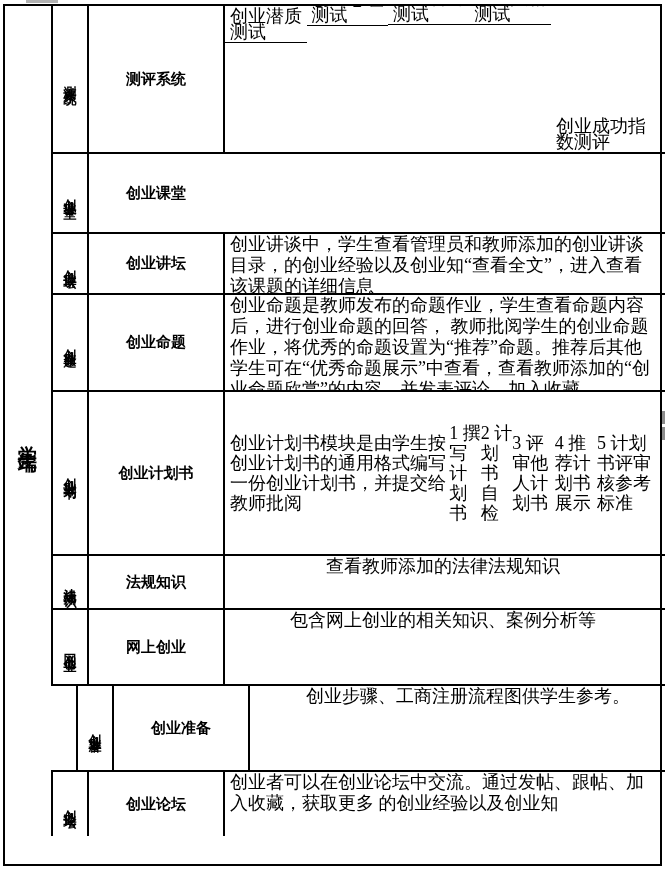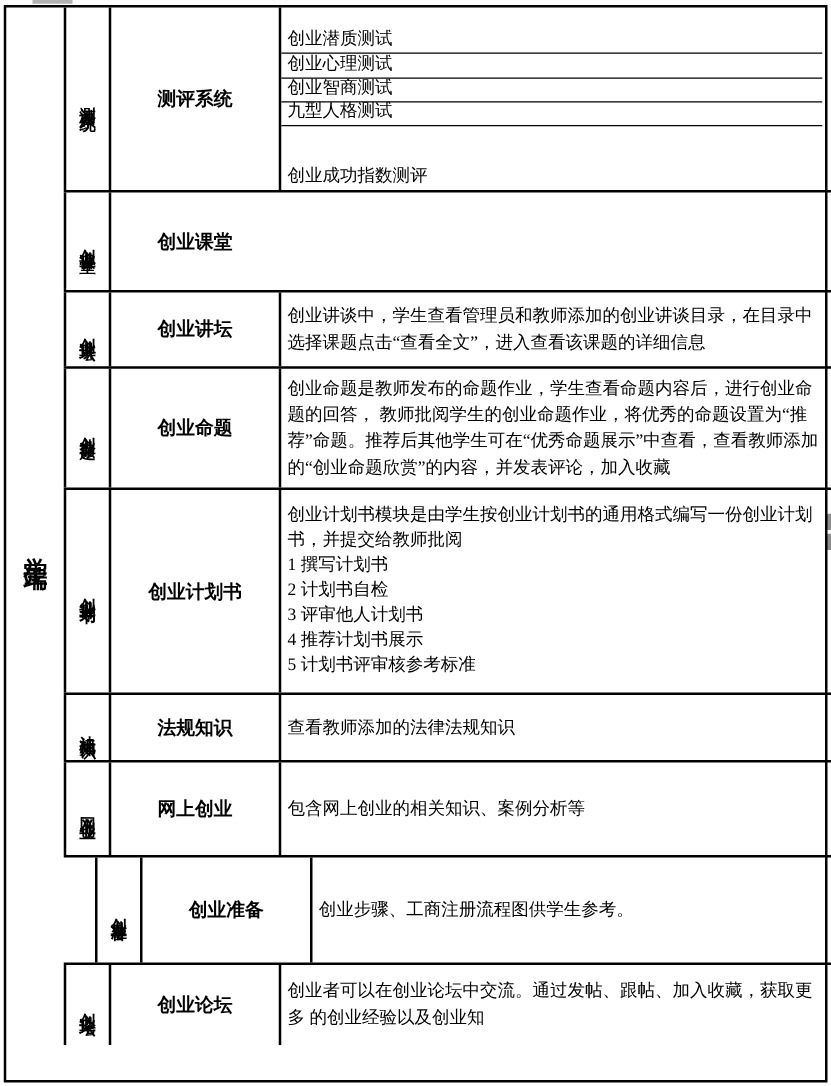--- a/index.html
+++ b/index.html
@@ -60,22 +60,22 @@
   }
   .c3 {
     width: 136px; flex: 0 0 136px;
     border-left: 2px solid var(--border);
     display: flex; align-items: center; justify-content: center;
     font-weight: bold; font-size: 15px;
   }
   .c4 {
     width: 435px; flex: 0 0 435px;
     border-left: 2px solid var(--border);
-    font-size: 14px; line-height: 21px;
-    display: flex; flex-direction: column; justify-content: center;
+    font-size: 18px; line-height: 21px;
+    display: flex; flex-direction: row; justify-content: center;
     padding-left: 5px; padding-right: 2px;
     overflow: hidden;
   }
   .c4.subs { padding: 0; justify-content: flex-start; }
   .sub {
     display: flex; align-items: flex-end;
     padding: 0 0 2px 5px;
     line-height: 16px;
   }
   .sub.b { border-bottom: 1px solid var(--border); }
@@ -88,21 +88,21 @@
     font-weight: bold;
     font-size: 13px;
     letter-spacing: 2px;
     line-height: 1;
     white-space: nowrap;
   }
   .vtext.big {
     font-size: 19px;
     letter-spacing: 3px;
   }
-  .r5 .c4 { line-height: 20px; }
+  .r5 .c4 { line-height: 20px; align-items: center; }
 </style>
 </head>
 <body>
 
 <div class="stage">
 
   <div class="artifact-top"></div>
   <div class="thumb t1"></div>
   <div class="thumb t2"></div>
 
@@ -140,21 +140,21 @@
       </div>
 
       <div class="row r3">
         <div class="c2">
             <span class="vtext">创业讲坛</span>
           </div>
         <div class="c3">
             <span>创业讲坛</span>
           </div>
         <div class="c4">
-            <div>创业讲谈中，学生查看管理员和教师添加的创业讲谈目录，在目录中选择课题点击“查看全文”，进入查看该课题的详细信息</div>
+            <div>创业讲谈中，学生查看管理员和教师添加的创业讲谈目录，的创业经验以及创业知“查看全文”，进入查看该课题的详细信息</div>
           </div>
       </div>
 
       <div class="row r4">
         <div class="c2">
             <span class="vtext">创业命题</span>
           </div>
         <div class="c3">
             <span>创业命题</span>
           </div>

